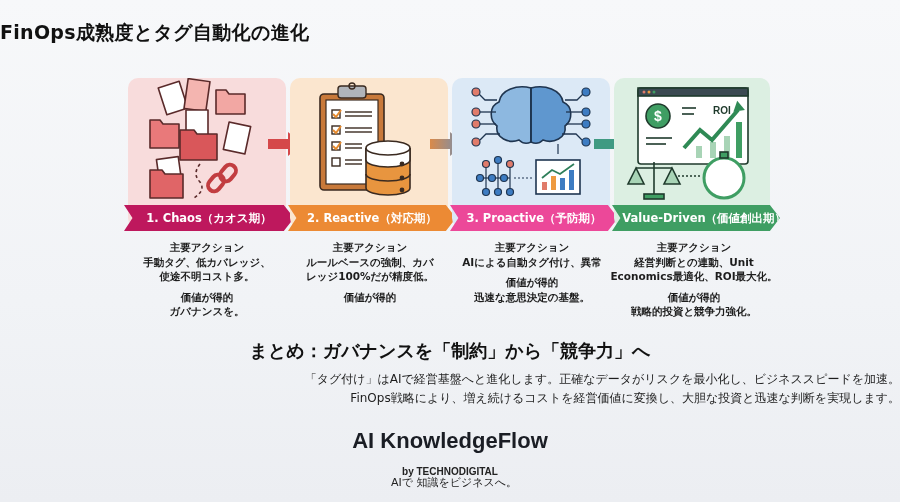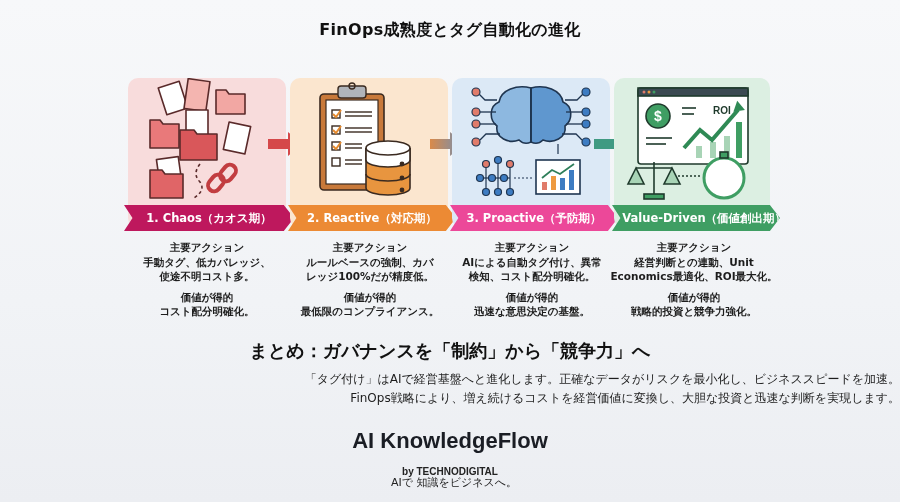--- a/index.html
+++ b/index.html
@@ -5,21 +5,21 @@
   * { box-sizing: border-box; margin: 0; padding: 0; }
   html, body { width: 900px; height: 502px; overflow: hidden; }
   body {
     background: linear-gradient(180deg, #f7f8fa 0%, #f1f3f6 60%, #eceef2 100%);
     font-family: "DejaVu Sans", "Liberation Sans", sans-serif;
     color: #1b1b1b;
     position: relative;
   }
   .title {
     position: absolute; left: 0; right: 0; top: 20px;
-    text-align: center; font-size: 16px; font-weight: bold; letter-spacing: 0.3px;
+    font-size: 19px; font-weight: bold; letter-spacing: 0.3px;
     color: #111;
   }
   .panel {
     position: absolute; top: 78px; height: 150px; border-radius: 10px;
   }
   .panel .ill { position: absolute; left: 0; top: 0; width: 100%; height: 130px; }
   .banner {
     position: absolute; top: 205px; height: 26px;
     display: flex; align-items: center; justify-content: center;
     color: #fff; font-size: 11.5px; font-weight: bold; white-space: nowrap;
@@ -235,34 +235,32 @@
 <div class="banner" style="left:612px; width:168px; background:#3f9e63; clip-path:polygon(0 0, 94% 0, 100% 50%, 94% 100%, 0 100%, 5% 50%);">
   <span>4. Value-Driven（価値創出期）</span>
 </div>
 
 <div class="desc" style="left:127px;">
   <div>主要アクション</div>
   <div>手動タグ、低カバレッジ、</div>
   <div>使途不明コスト多。</div>
   <div class="gap"></div>
   <div>価値が得的</div>
-  <div>コスト配分明確化。</div>
+  <div>ガバナンスを。</div>
 </div>
 <div class="desc" style="left:290px;">
   <div>主要アクション</div>
   <div>ルールベースの強制、カバ</div>
   <div>レッジ100%だが精度低。</div>
   <div class="gap"></div>
   <div>価値が得的</div>
-  <div>最低限のコンプライアンス。</div>
 </div>
 <div class="desc" style="left:452px;">
   <div>主要アクション</div>
   <div>AIによる自動タグ付け、異常</div>
-  <div>検知、コスト配分明確化。</div>
   <div class="gap"></div>
   <div>価値が得的</div>
   <div>迅速な意思決定の基盤。</div>
 </div>
 <div class="desc" style="left:608px; width:172px;">
   <div>主要アクション</div>
   <div>経営判断との連動、Unit</div>
   <div>Economics最適化、ROI最大化。</div>
   <div class="gap"></div>
   <div>価値が得的</div>

